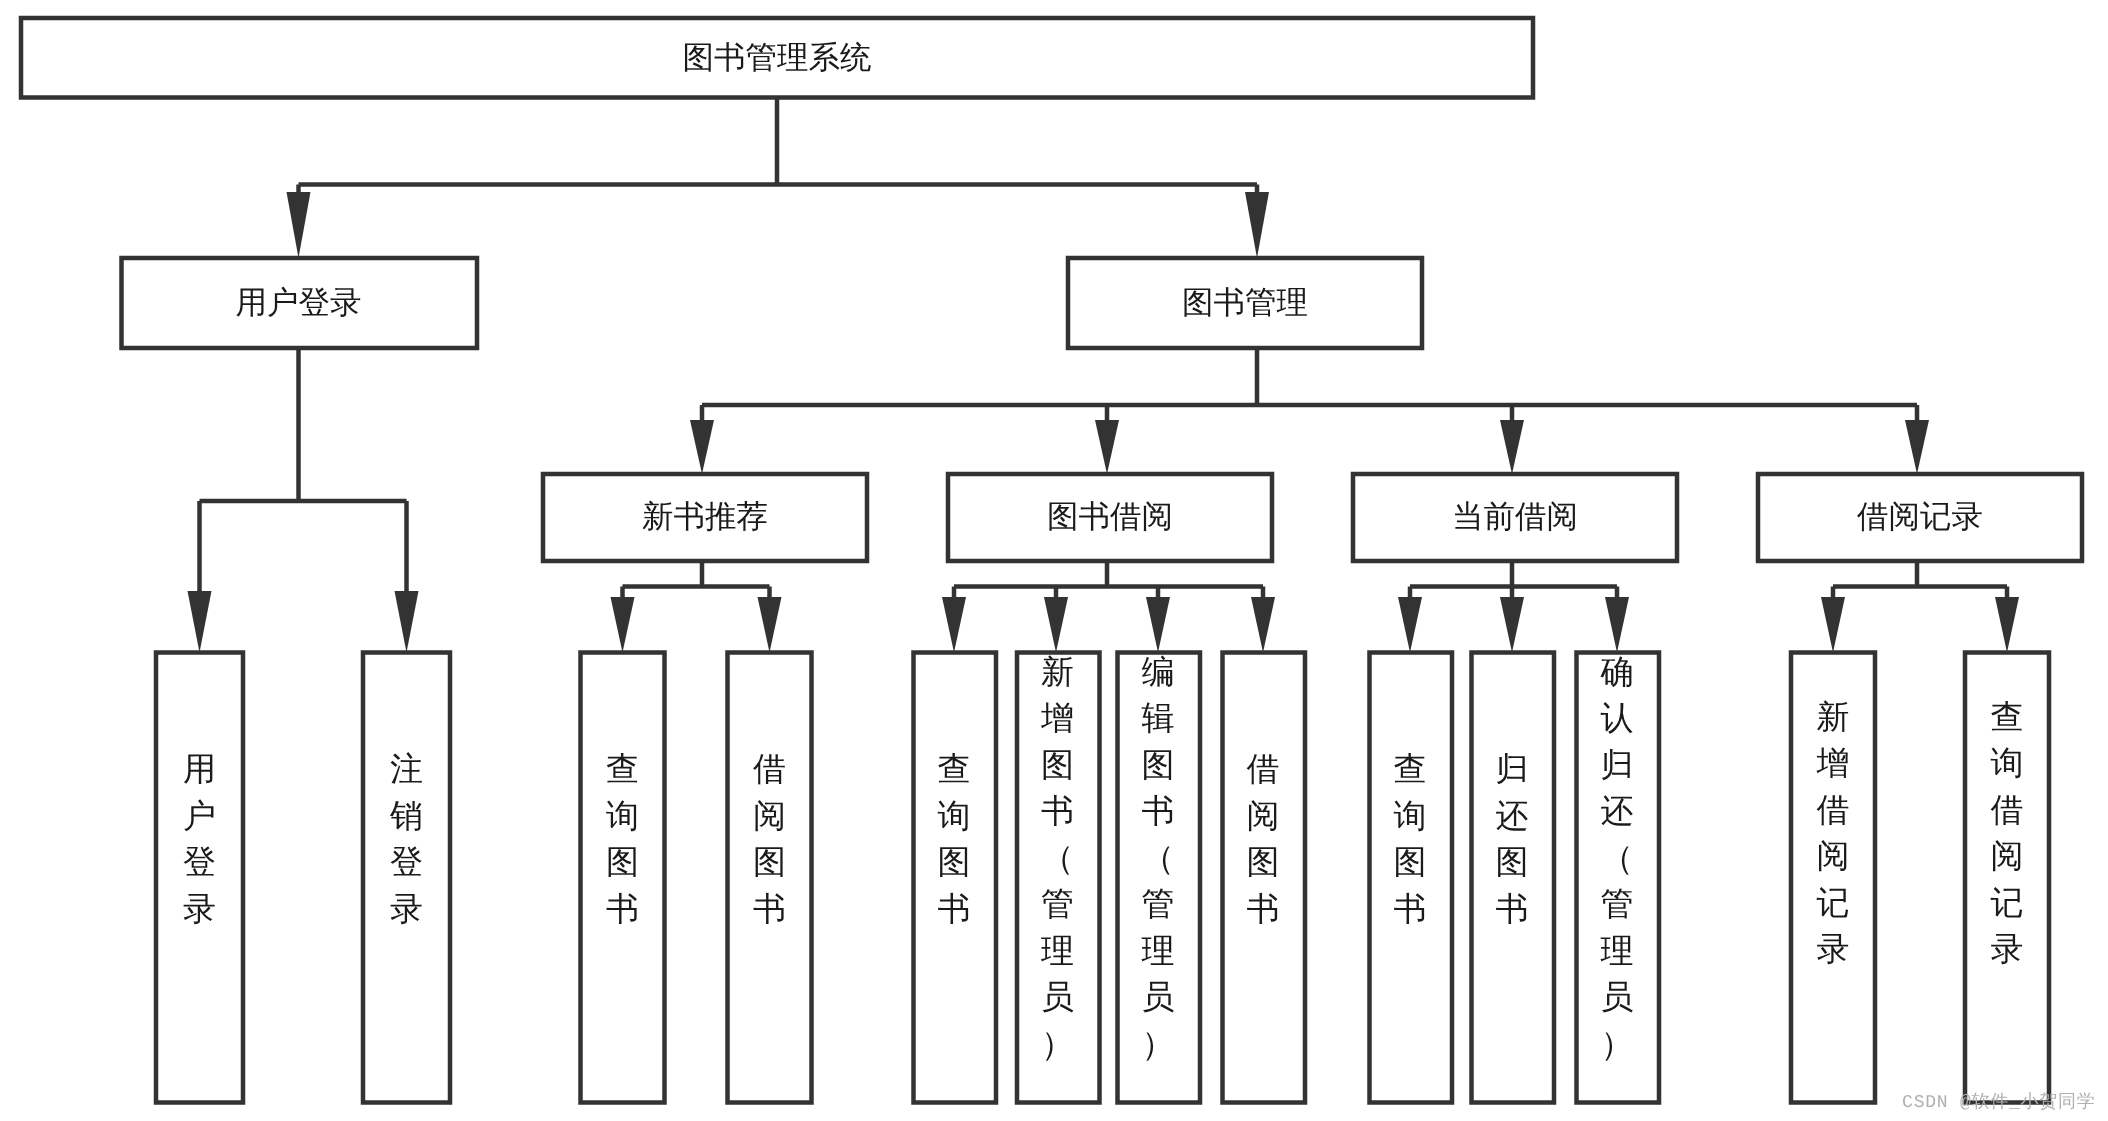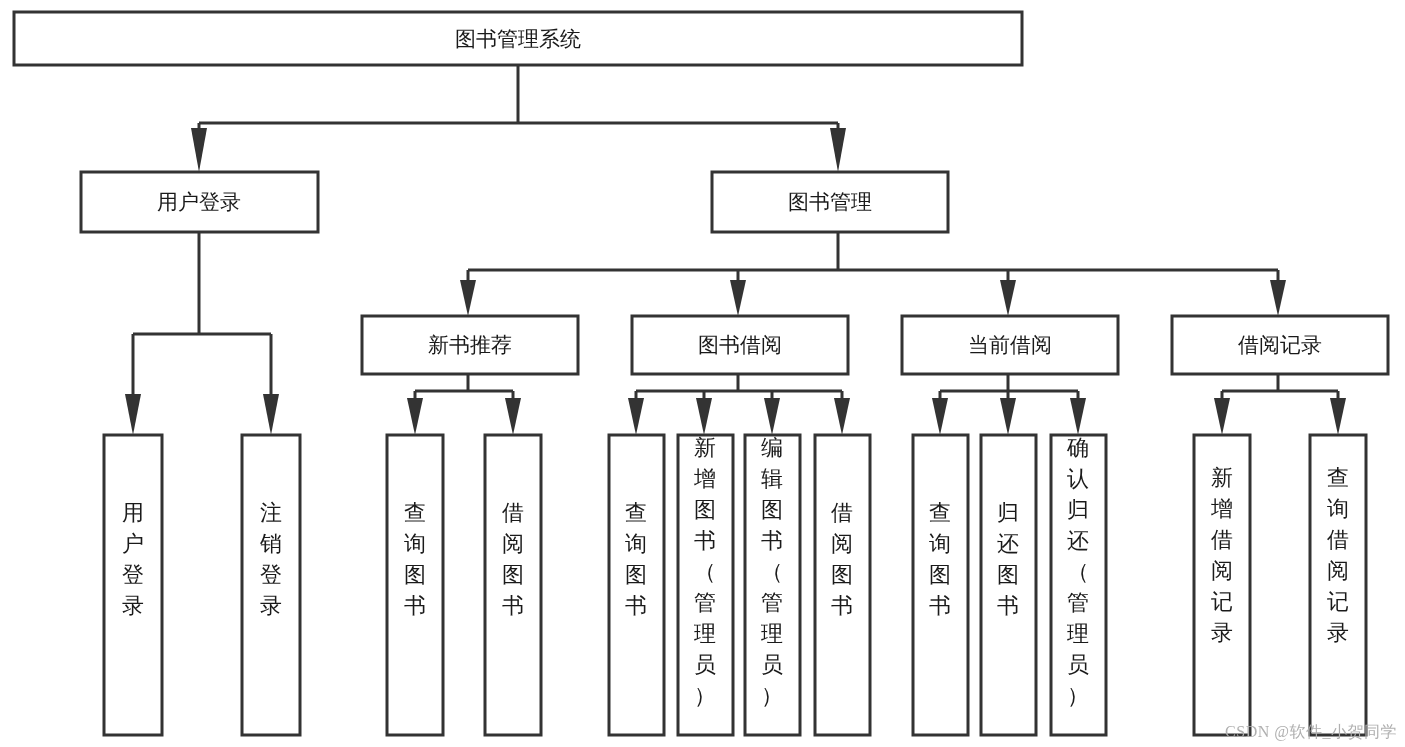--- a/index.html
+++ b/index.html
@@ -43,22 +43,22 @@
     fill: none;
   }
   .arrow-head {
     fill: #333333;
     stroke: none;
   }
   .watermark {
     position: absolute;
     right: 8px;
     bottom: 4px;
-    font-family: Liberation Serif, serif;
-    font-size: 16px;
+    font-family: Liberation Mono, monospace;
+    font-size: 12px;
     color: #b0b0b0;
     white-space: nowrap;
     letter-spacing: 0.5px;
   }
 </style>
 </head>
 <body>
 
 <svg id="diagram" viewBox="0 0 1405 747" xmlns="http://www.w3.org/2000/svg">
 

